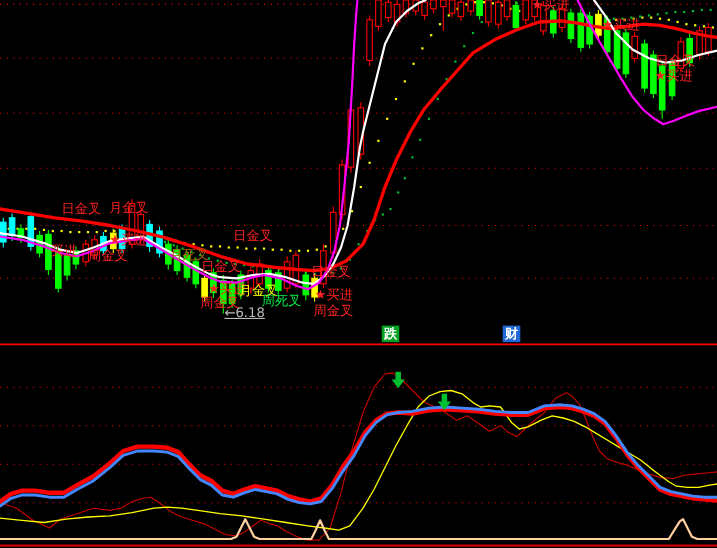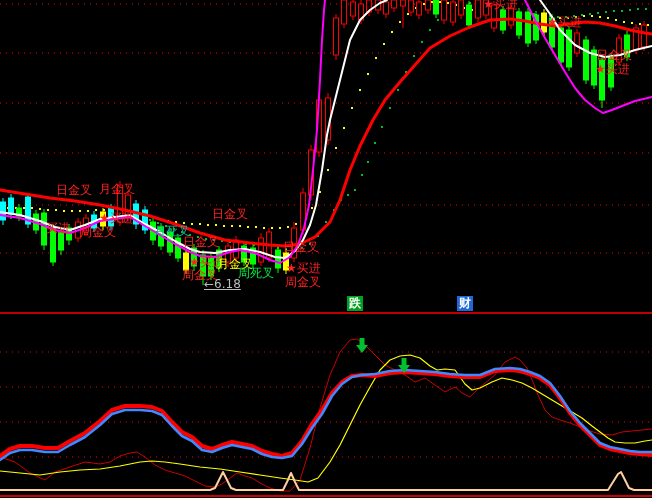--- a/index.html
+++ b/index.html
@@ -359,21 +359,21 @@
         <path d="M 401.5 358 h5 v7 h3.5 l-6 8 l-6 -8 h3.5 z" fill="#00c030"></path>
       </g>
     </svg>
   <div id="annotations">
       <div class="ann" style="left: 56px; top: 184px; color: rgb(255, 34, 34);">日金叉</div>
       <div class="ann" style="left: 99px; top: 183px; color: rgb(255, 34, 34);">月金叉</div>
       <div class="ann" style="left: 99px; top: 212px; color: rgb(255, 34, 34);">★买进</div>
       <div class="ann" style="left: 46px; top: 222px; color: rgb(255, 34, 34);">买进</div>
       <div class="ann" style="left: 80px; top: 226px; color: rgb(255, 34, 34);">周金叉</div>
       <div class="ann" style="left: 212px; top: 208px; color: rgb(255, 34, 34);">日金叉</div>
-      <div class="ann" style="left: 154px; top: 225px; color: #14b8a6;">月死叉</div>
+      <div class="ann" style="left: 154px; top: 225px; color: #a16207;">月死叉</div>
       <div class="ann" style="left: 183px; top: 236px; color: rgb(255, 34, 34);">日金叉</div>
       <div class="ann" style="left: 189px; top: 256px; color: rgb(255, 34, 34);">★买进</div>
       <div class="ann" style="left: 182px; top: 269px; color: rgb(255, 34, 34);">周金叉</div>
       <div class="ann" style="left: 217px; top: 258px; color: rgb(255, 255, 0);">月金叉</div>
       <div class="ann" style="left: 238px; top: 267px; color: rgb(0, 238, 68);">周死叉</div>
       <div class="ann" style="left: 283px; top: 241px; color: rgb(255, 34, 34);">日金叉</div>
       <div class="ann" style="left: 286px; top: 262px; color: rgb(255, 34, 34);">★买进</div>
       <div class="ann" style="left: 285px; top: 276px; color: rgb(255, 34, 34);">周金叉</div>
       <div class="ann" style="left: 204px; top: 278px; color: rgb(187, 187, 187); text-decoration: underline;">←6.18</div>
       <div class="ann" style="left: 483px; top: -2px; color: rgb(255, 34, 34);">★买进</div>

